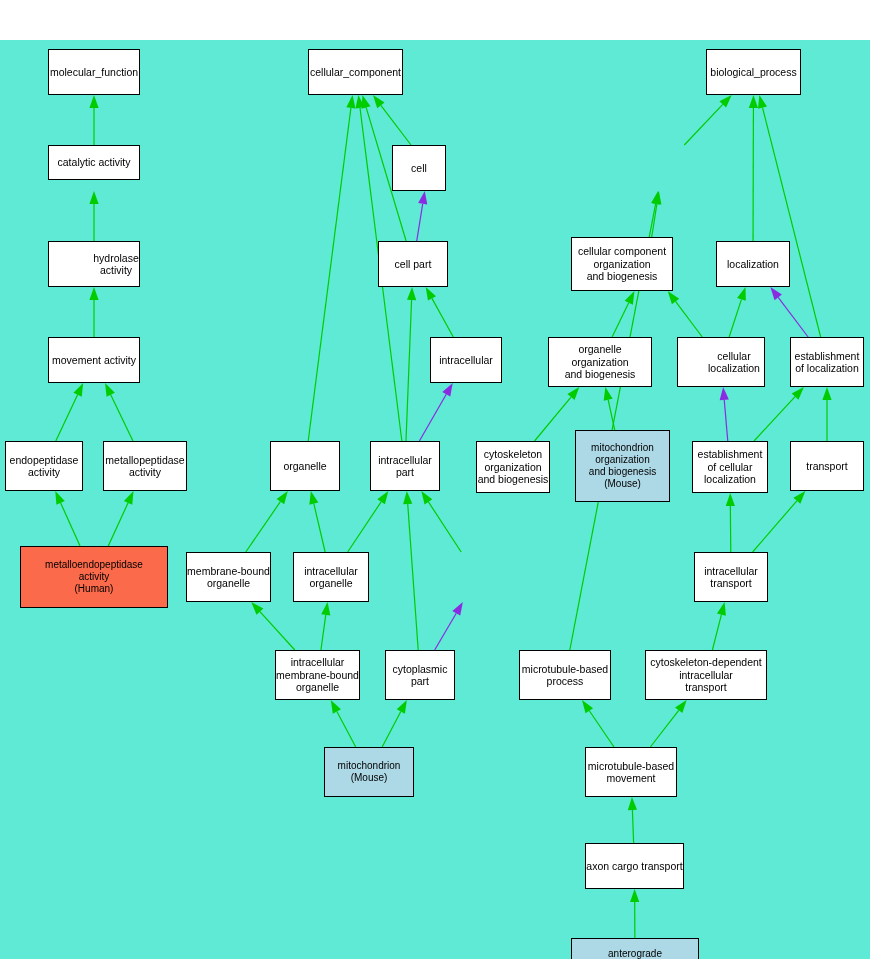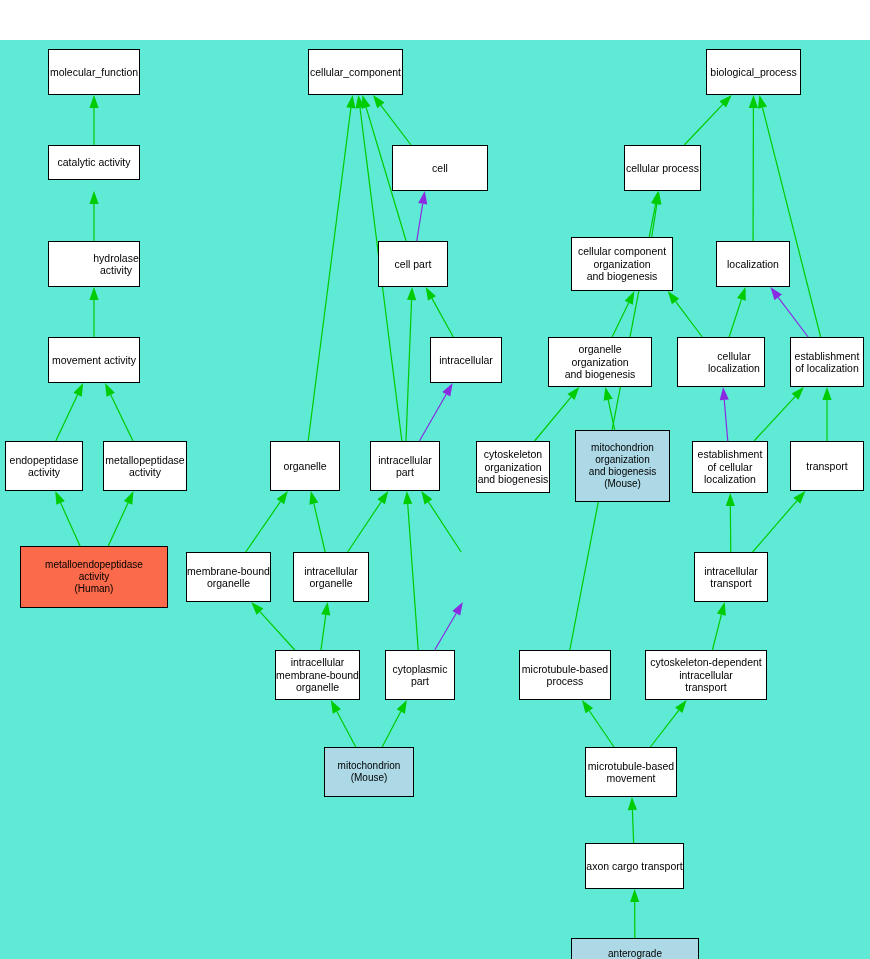--- a/index.html
+++ b/index.html
@@ -227,39 +227,38 @@
     <div class="node small" style="left: 48px; top: 201px; width: 92px; height: 46px; padding-left: 44px;">hydrolase activity</div>
     <div class="node small" style="left: 48px; top: 297px; width: 92px; height: 46px;">movement activity</div>
     <div class="node small" style="left: 5px; top: 401px; width: 78px; height: 50px;">endopeptidase
 activity</div>
     <div class="node small" style="left: 103px; top: 401px; width: 84px; height: 50px;">metallopeptidase
 activity</div>
     <div class="node big hl-orange" style="left: 20px; top: 506px; width: 148px; height: 62px;">metalloendopeptidase
 activity
 (Human)</div>
     <div class="node small" style="left: 308px; top: 9px; width: 95px; height: 46px;">cellular_component</div>
-    <div class="node small" style="left: 392px; top: 105px; width: 96px; height: 46px;">cell</div>
+    <div class="node small" style="left: 392px; top: 105px; width: 54px; height: 46px;">cell</div>
     <div class="node small" style="left: 378px; top: 201px; width: 70px; height: 46px;">cell part</div>
     <div class="node small" style="left: 430px; top: 297px; width: 72px; height: 46px;">intracellular</div>
     <div class="node small" style="left: 270px; top: 401px; width: 70px; height: 50px;">organelle</div>
     <div class="node small" style="left: 370px; top: 401px; width: 70px; height: 50px;">intracellular
 part</div>
     <div class="node small" style="left: 186px; top: 512px; width: 85px; height: 50px;">membrane-bound
 organelle</div>
     <div class="node small" style="left: 293px; top: 512px; width: 76px; height: 50px;">intracellular
 organelle</div>
     <div class="node small" style="left: 275px; top: 610px; width: 85px; height: 50px;">intracellular
 membrane-bound
 organelle</div>
     <div class="node small" style="left: 385px; top: 610px; width: 70px; height: 50px;">cytoplasmic
 part</div>
     <div class="node big hl-blue" style="left: 324px; top: 707px; width: 90px; height: 50px;">mitochondrion
 (Mouse)</div>
     <div class="node small" style="left: 706px; top: 9px; width: 95px; height: 46px;">biological_process</div>
-    <div class="node small" style="left: 624px; top: 105px; width: 77px; height: 46px;">cellular process</div>
     <div class="node small" style="left: 571px; top: 197px; width: 102px; height: 54px;">cellular component
 organization
 and biogenesis</div>
     <div class="node small" style="left: 716px; top: 201px; width: 74px; height: 46px;">localization</div>
     <div class="node small" style="left: 548px; top: 297px; width: 104px; height: 50px;">organelle organization
 and biogenesis</div>
     <div class="node small" style="left: 677px; top: 297px; width: 88px; height: 50px; padding-left: 26px;">cellular localization</div>
     <div class="node small" style="left: 790px; top: 297px; width: 74px; height: 50px;">establishment
 of localization</div>
     <div class="node small" style="left: 476px; top: 401px; width: 74px; height: 52px;">cytoskeleton

